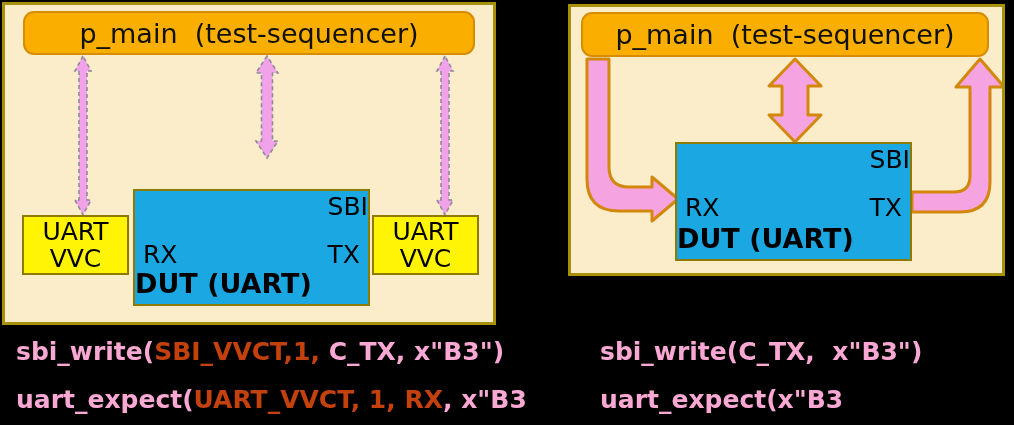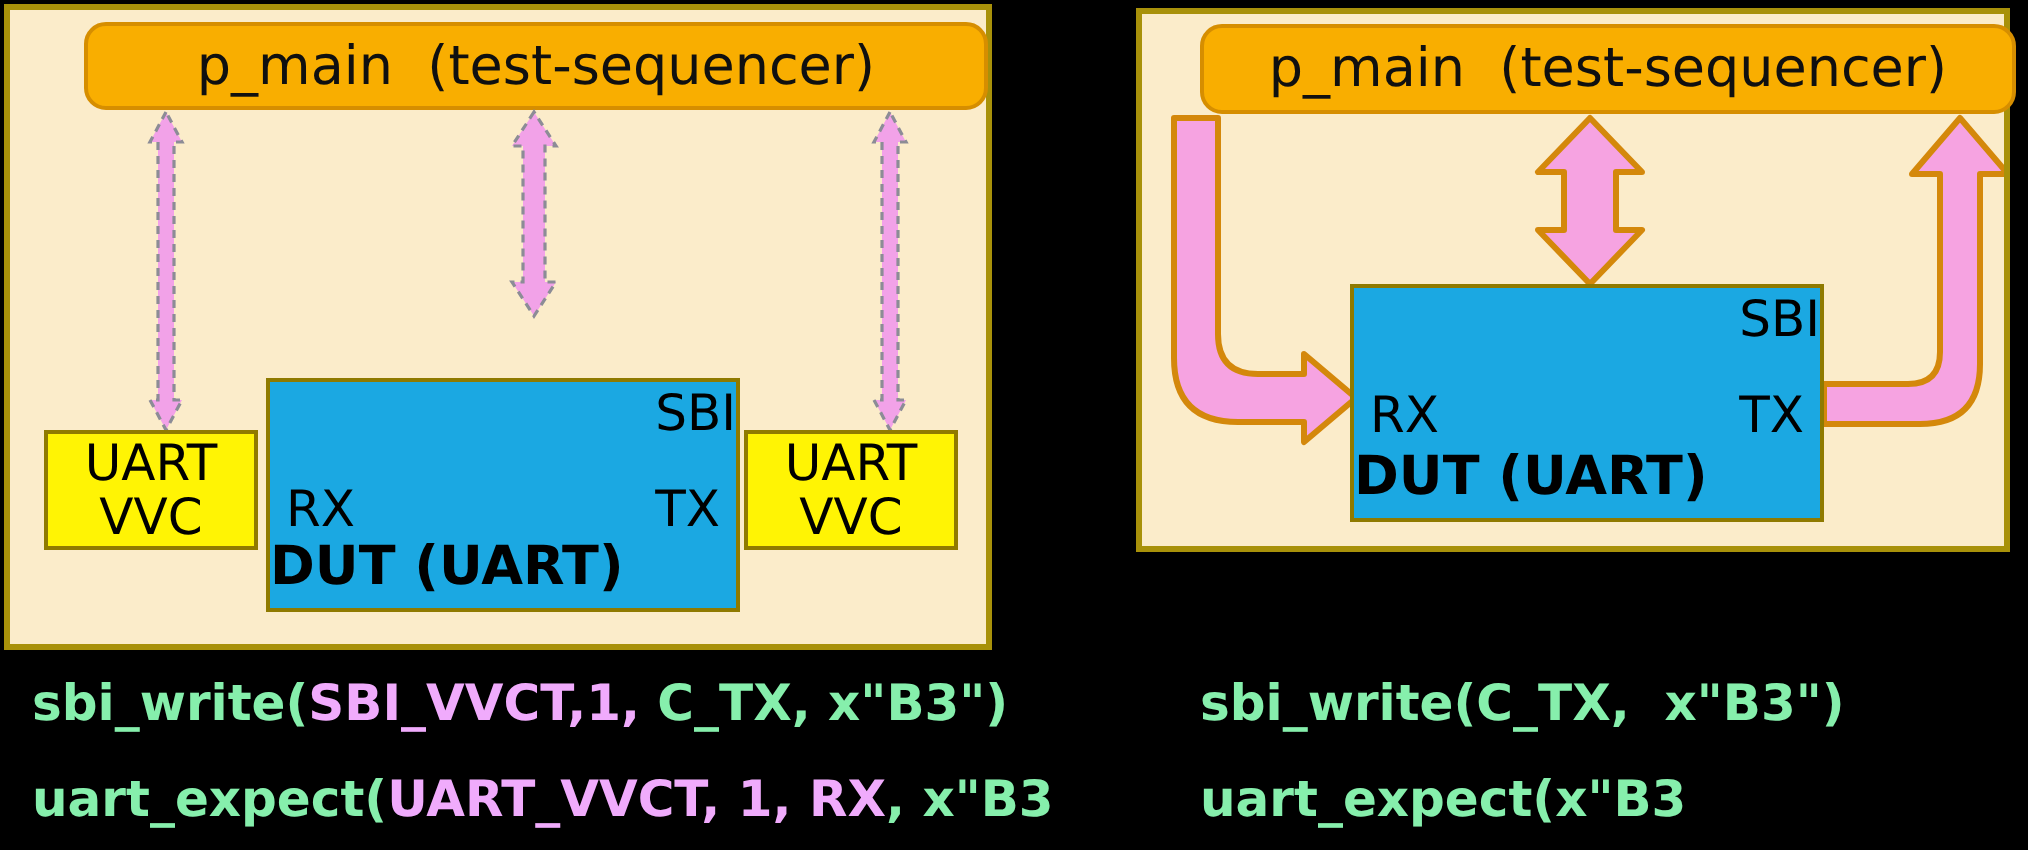--- a/index.html
+++ b/index.html
@@ -7,21 +7,21 @@
     width:1014px;height:425px;position:relative;overflow:hidden;
     background:#000;font-family:"DejaVu Sans","Liberation Sans",sans-serif;
   }
   .panel{position:absolute;background:#FBECCA;border:3px solid #A8910A;box-sizing:border-box;}
   .panel.left{left:2px;top:2px;width:494px;height:323px;}
   .panel.right{left:568px;top:4px;width:437px;height:272px;}
 
   .pmain{
     position:absolute;background:#F9AE00;border:2px solid #D68E00;border-radius:11px;
     display:flex;align-items:center;justify-content:center;color:#101010;
-    font-size:27px;box-sizing:border-box;margin-left:19px;
+    font-size:27px;box-sizing:border-box;
   }
   .pmain span{white-space:pre;}
   .panel.left .pmain{left:18px;top:6px;width:452px;height:44px;}
   .panel.right .pmain{left:10px;top:5px;width:408px;height:45px;}
 
   .ybox{
     position:absolute;background:#FFF404;border:2px solid #8F7A00;color:#000;
     display:flex;align-items:center;justify-content:center;text-align:center;
     box-sizing:border-box;line-height:1.08;
   }
@@ -36,22 +36,22 @@
   .panel.left .dut{left:128px;top:184px;width:237px;height:117px;}
   .panel.right .dut{left:104px;top:135px;width:237px;height:119px;}
   .dut .p-sbi{position:absolute;top:1px;left:0;width:100%;text-align:right;font-size:25px;}
   .dut .p-rx{position:absolute;left:8px;top:49px;font-size:25px;}
   .dut .p-tx{position:absolute;right:8px;top:49px;font-size:25px;}
   .dut .d-label{position:absolute;bottom:5px;left:0;width:100%;text-align:left;font-size:27px;font-weight:bold;}
 
   .overlay{position:absolute;left:0;top:0;pointer-events:none;}
 
   .code-line{position:absolute;font-size:25px;font-weight:bold;white-space:pre;}
-  .cg{color:#86efac;text-align:center;}
-  .cr{color:#f0abfc;}
+  .cg{color:#f9a8d4;text-align:center;}
+  .cr{color:#c2410c;}
   #code-l1{left:16px;top:337px;}
   #code-l2{left:16px;top:385px;}
   #code-r1{left:600px;top:337px;}
   #code-r2{left:600px;top:385px;}
 </style>
 </head>
 <body>
 
 <div class="panel left">
   <div class="pmain">

